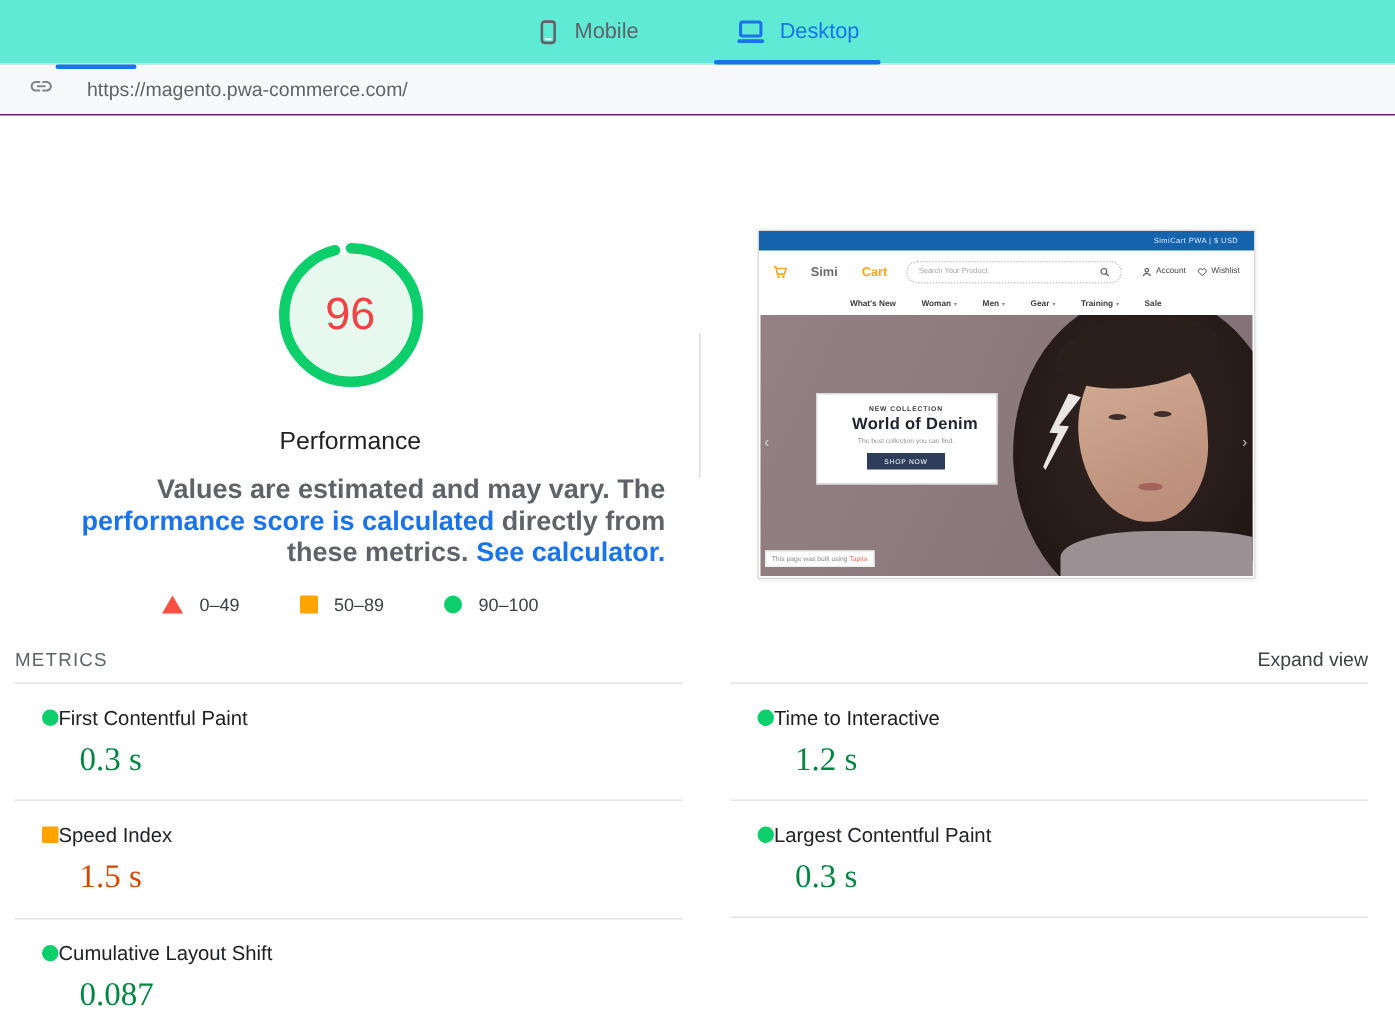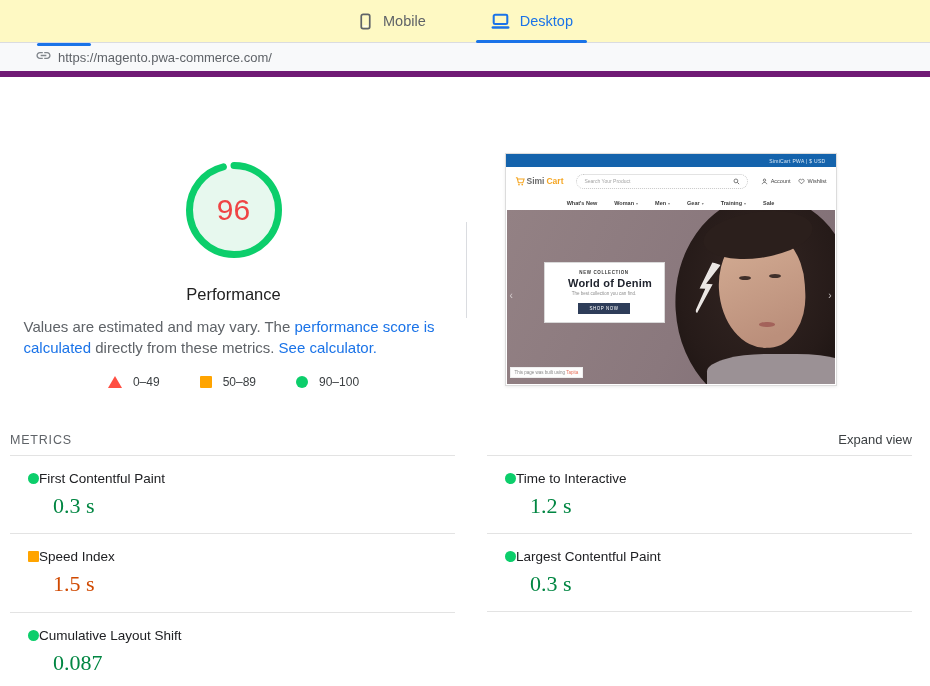--- a/index.html
+++ b/index.html
@@ -1,64 +1,64 @@
 <!DOCTYPE html>
 <html><head>
 <meta charset="utf-8">
 <style>
   * { margin:0; padding:0; box-sizing:border-box; }
   html,body { width:930px; height:686px; background:#fff; overflow:hidden;
     font-family:"Liberation Sans","DejaVu Sans",sans-serif; }
 
   
   .tabbar { position:relative; height:43px; border-bottom:1px solid #dadce0;
-    display:flex; justify-content:center; align-items:stretch; background:#fef9c3; }
+    display:flex; justify-content:center; align-items:stretch; background:#5eead4; }
   .tab { display:flex; align-items:center; gap:9px; padding:0 14px; margin:0 18px;
     font-size:14.5px; color:#5f6368; position:relative; cursor:pointer; }
   .tab svg { display:block; }
   .tab.active { color:#1a73e8; }
   .tab.active::after { content:""; position:absolute; left:0; right:0; bottom:-1px;
     height:3px; background:#1a73e8; border-radius:3px; }
   .mini-indicator { position:absolute; left:37px; top:43px; width:54px; height:3px;
     background:#1a73e8; border-radius:2px; z-index:3; }
 
   
   .urlbar { height:34px; background:#f8f9fa; display:flex; align-items:center;
-    padding-left:35px; gap:6px; border-bottom:6px solid #701a75; }
+    padding-left:19px; gap:22px; border-bottom:1px solid #701a75; }
   .urlbar svg { color:#80868b; }
   .url-text { font-size:13px; color:#5f6368; }
 
   
   .summary { display:flex; position:relative; height:345px; }
   .summary-left { width:467px; padding-top:85px; display:flex; flex-direction:column; align-items:center; }
   .summary-right { flex:1; padding-top:76px; display:flex; justify-content:center; }
   .v-divider { position:absolute; left:466px; top:145px; width:1px; height:96px; background:#dadce0; }
 
   .gauge-wrap { position:relative; width:96px; height:96px; }
   .gauge-wrap svg { display:block; }
   .gauge-score { position:absolute; inset:0; display:flex; align-items:center; justify-content:center;
     font-size:30px; color:#ef4444; }
   .perf-title { margin-top:27px; font-size:16.5px; color:#212121; }
-  .disclaimer { margin-top:12px; width:420px; text-align:left; font-size:15px;
-    line-height:21px; color:#5f6368; }
+  .disclaimer { margin-top:12px; width:420px; text-align:right; font-size:18px;
+    line-height:21px; color:#5f6368;font-weight:bold; }
   .disclaimer a { color:#1a73e8; text-decoration:none; }
   .legend { margin-top:17px; display:flex; gap:40px; align-items:center; }
   .legend-item { display:flex; align-items:center; gap:11px; font-size:12px; color:#3c4043; }
   .shape-tri { width:0; height:0; border-left:7px solid transparent; border-right:7px solid transparent;
     border-bottom:12px solid #ff4e42; }
   .shape-sq { width:12px; height:12px; background:#ffa400; border-radius:1px; }
   .shape-dot { width:12px; height:12px; background:#0cce6b; border-radius:50%; }
 
   
   .preview { width:332px; height:233px; border:1px solid #dcdcdc; background:#fff;
     box-shadow:0 1px 3px rgba(0,0,0,.08); position:relative; margin-right:56px; }
   .pv-topbar { height:13px; background:#1463ac; color:#dce9f5; font-size:5px;
     display:flex; align-items:center; justify-content:flex-end; padding-right:10px; letter-spacing:.3px; }
   .pv-header { height:28px; display:flex; align-items:center; padding:0 9px; gap:7px; }
-  .pv-logo { display:flex; align-items:center; gap:2px; font-weight:bold; font-size:8.5px; }
+  .pv-logo { display:flex; align-items:center; gap:16px; font-weight:bold; font-size:8.5px; }
   .pv-logo .simi { color:#6b6b6b; } .pv-logo .cartw { color:#f5a623; }
   .pv-search { flex:1; height:15px; border:1px dotted #c8c8c8; border-radius:8px;
     display:flex; align-items:center; padding:0 7px; font-size:5px; color:#a5a5a5; margin:0 6px; }
   .pv-search .spacer { flex:1; }
   .pv-head-item { display:flex; align-items:center; gap:3px; font-size:5.5px; color:#444; }
   .pv-nav { height:15px; display:flex; justify-content:center; align-items:center; gap:17px;
     font-size:5.5px; font-weight:bold; color:#3a3a3a; }
   .pv-nav .caret { font-size:4px; color:#888; margin-left:2px; }
   .pv-hero { position:absolute; top:56px; left:1px; right:1px; bottom:1px; overflow:hidden;
     background:linear-gradient(115deg,#938184 0%,#8a787d 55%,#7e6d74 100%); }

